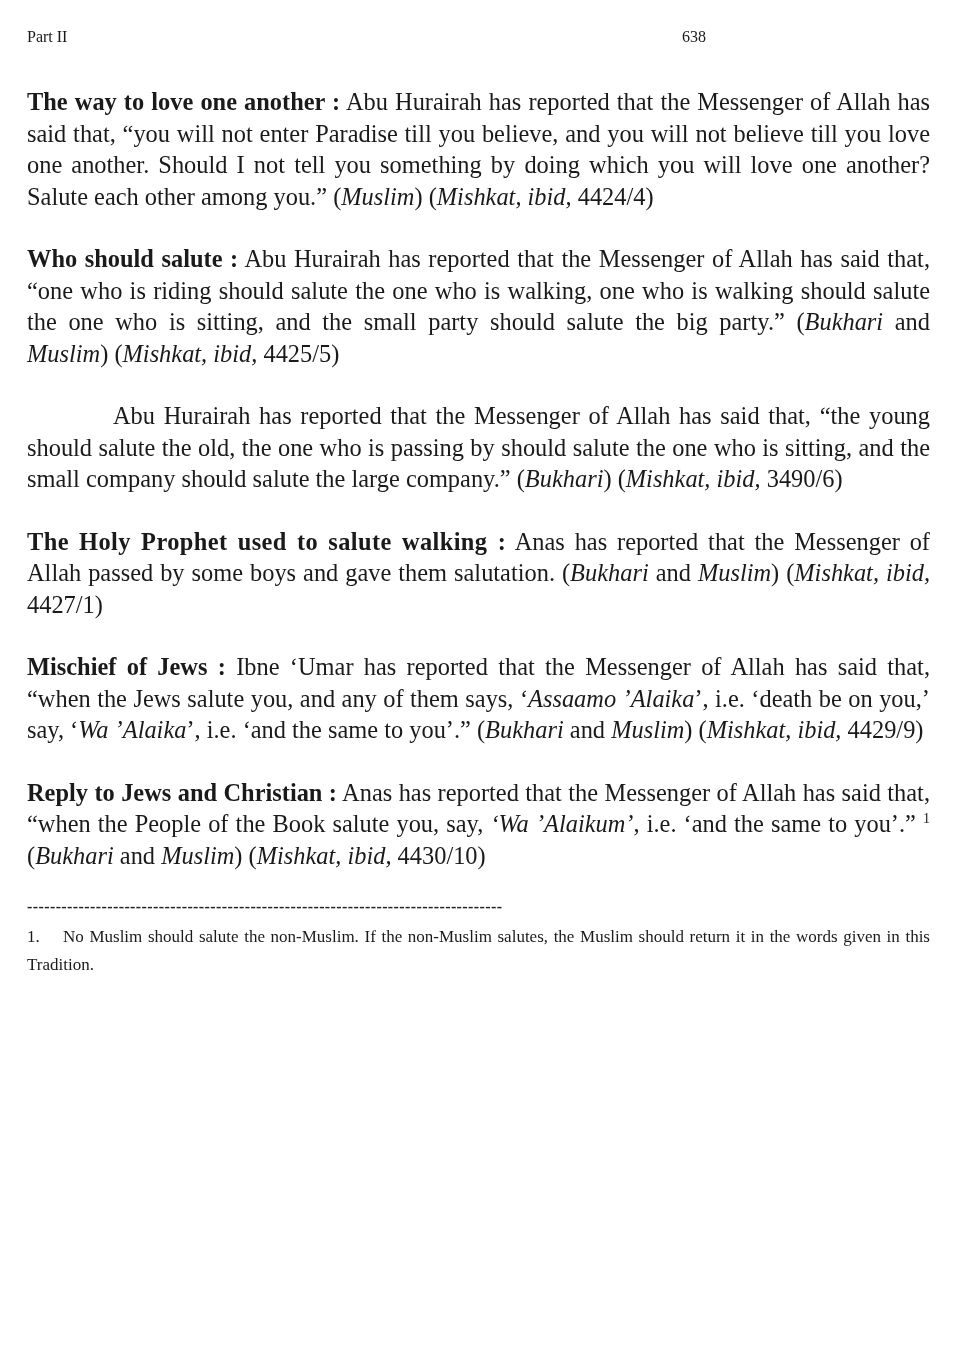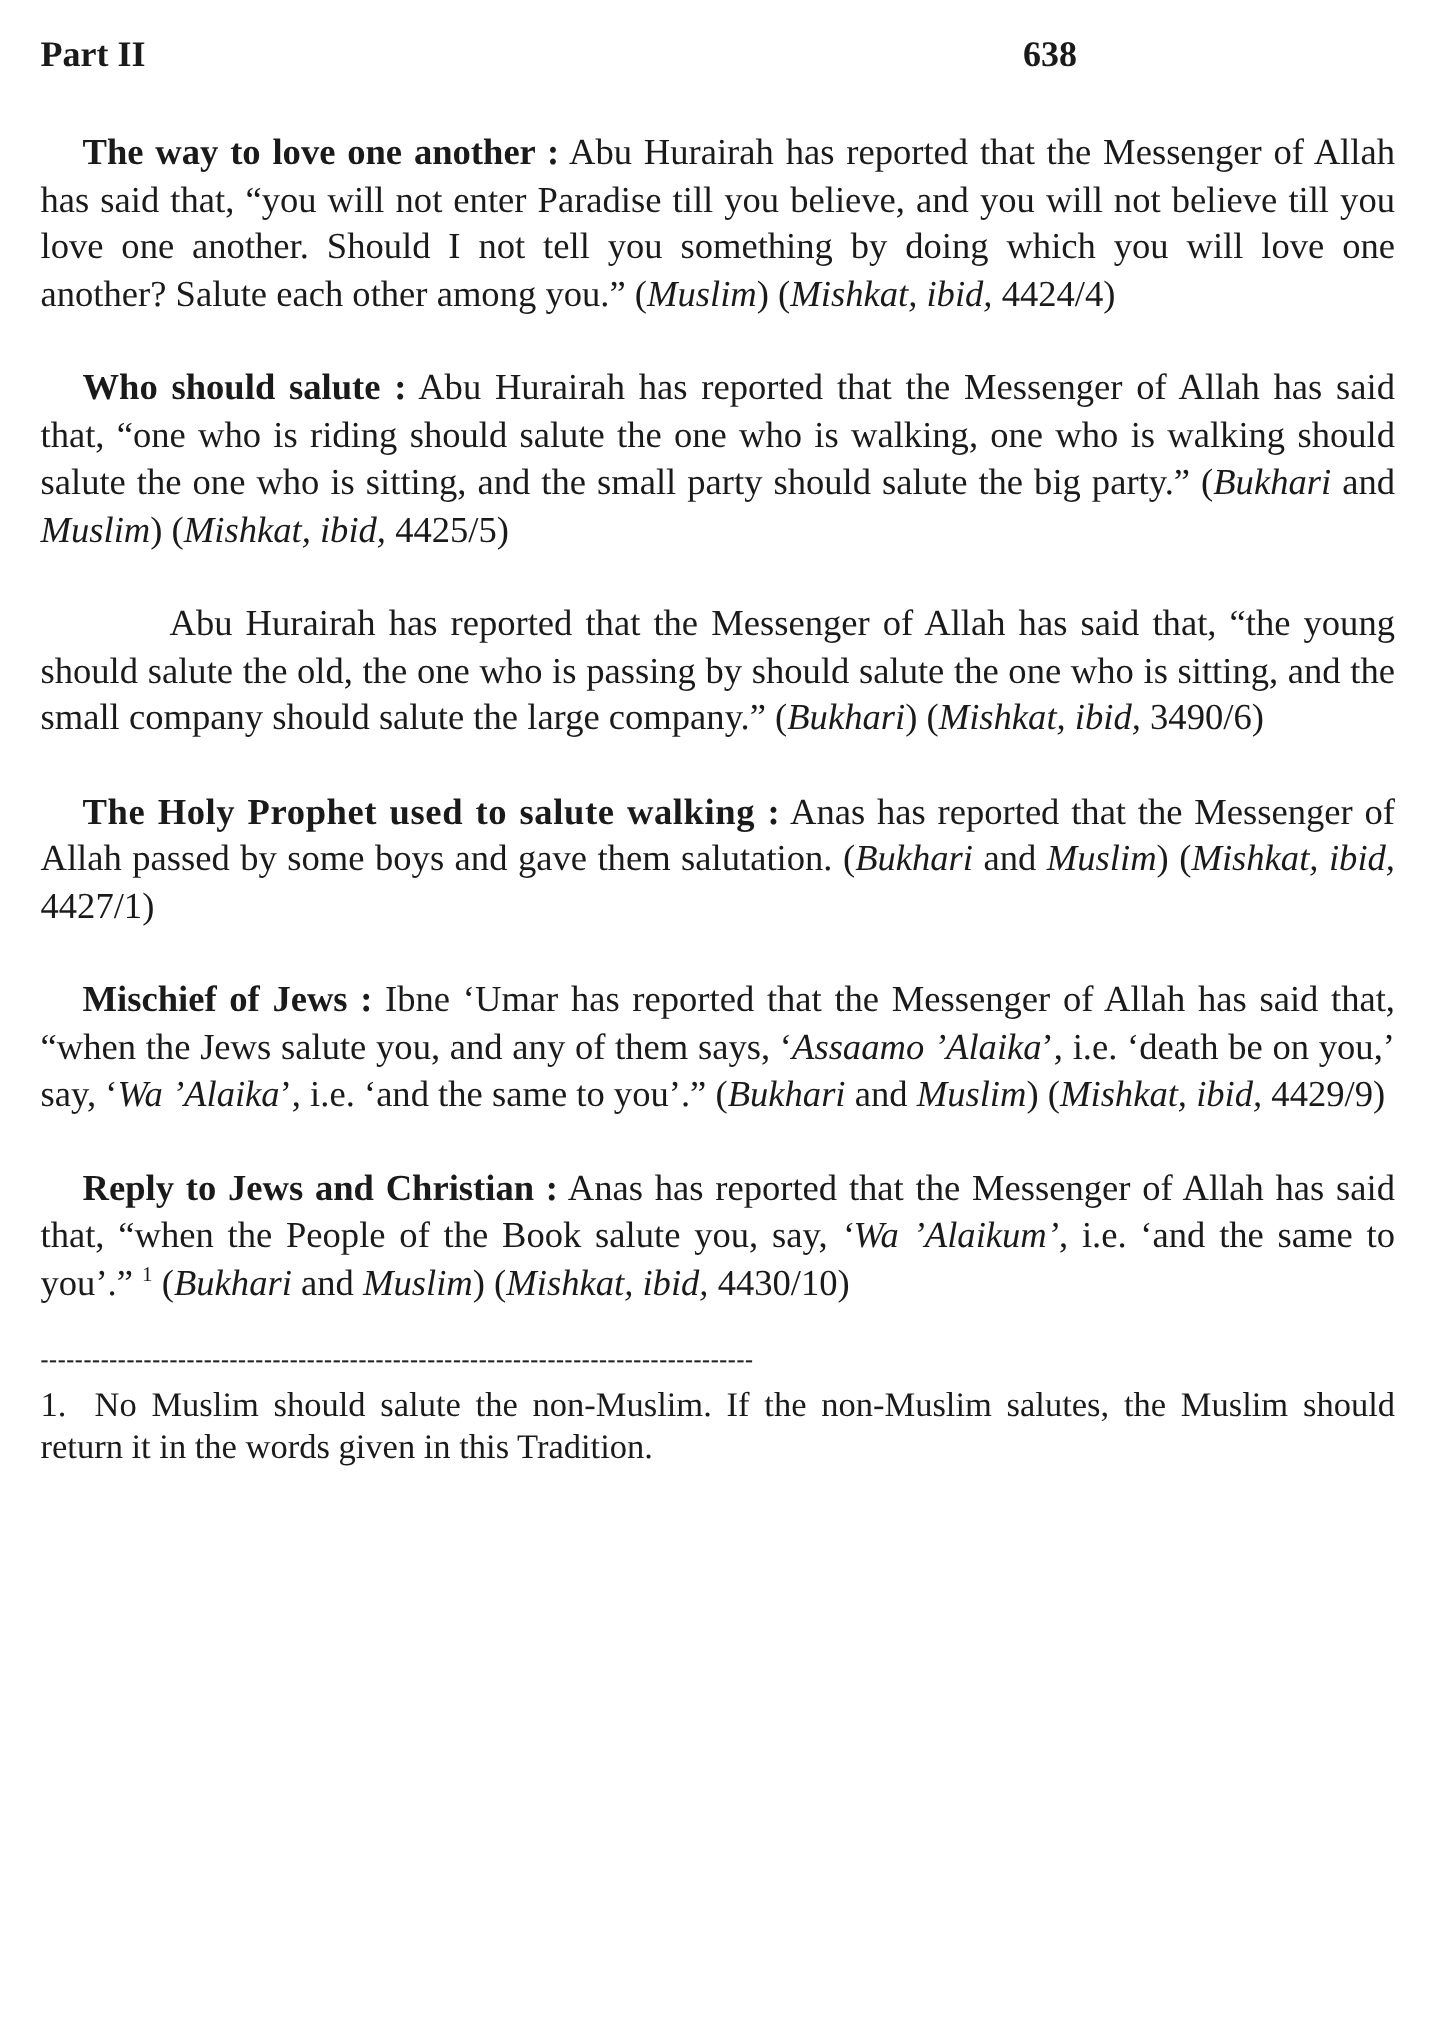--- a/index.html
+++ b/index.html
@@ -17,40 +17,38 @@
     }
     .page {
       position: absolute;
       left: 27px;
       top: 18px;
       width: 903px;
     }
     .running-header {
       position: relative;
       height: 38px;
-      font-size: 24px;
+      font-size: 16px;
       line-height: 38px;
-      font-weight: bold;
     }
     .running-header .part { position: absolute; left: 0; top: 0; }
     .running-header .section { position: absolute; left: 160px; top: 0; }
     .running-header .page-num { position: absolute; left: 655px; top: 0; }
     .para {
       font-size: 24.4px;
       line-height: 31.5px;
       text-align: justify;
       text-align-last: left;
       margin: 0;
     }
     .para.first { margin-top: 30px; }
     .para + .para { margin-top: 31px; }
     .para.indent { text-indent: 86px; }
     .para .head {
       font-weight: bold;
-      margin-left: 28px;
     }
     .para .head.spaced {
       letter-spacing: 0.4px;
     }
     sup {
       font-size: 14px;
       line-height: 0;
       vertical-align: super;
     }
     .separator {
@@ -59,21 +57,21 @@
       font-weight: bold;
       letter-spacing: 0.4px;
       line-height: 20px;
       white-space: nowrap;
       overflow: hidden;
       width: 730px;
       color: #222;
     }
     .footnote {
       margin-top: 6px;
-      font-size: 23px;
+      font-size: 17px;
       line-height: 28px;
       text-align: justify;
       text-align-last: left;
     }
     .footnote .fn-num {
       display: inline-block;
       width: 36px;
     }
     i { font-style: italic; }
   </style>

